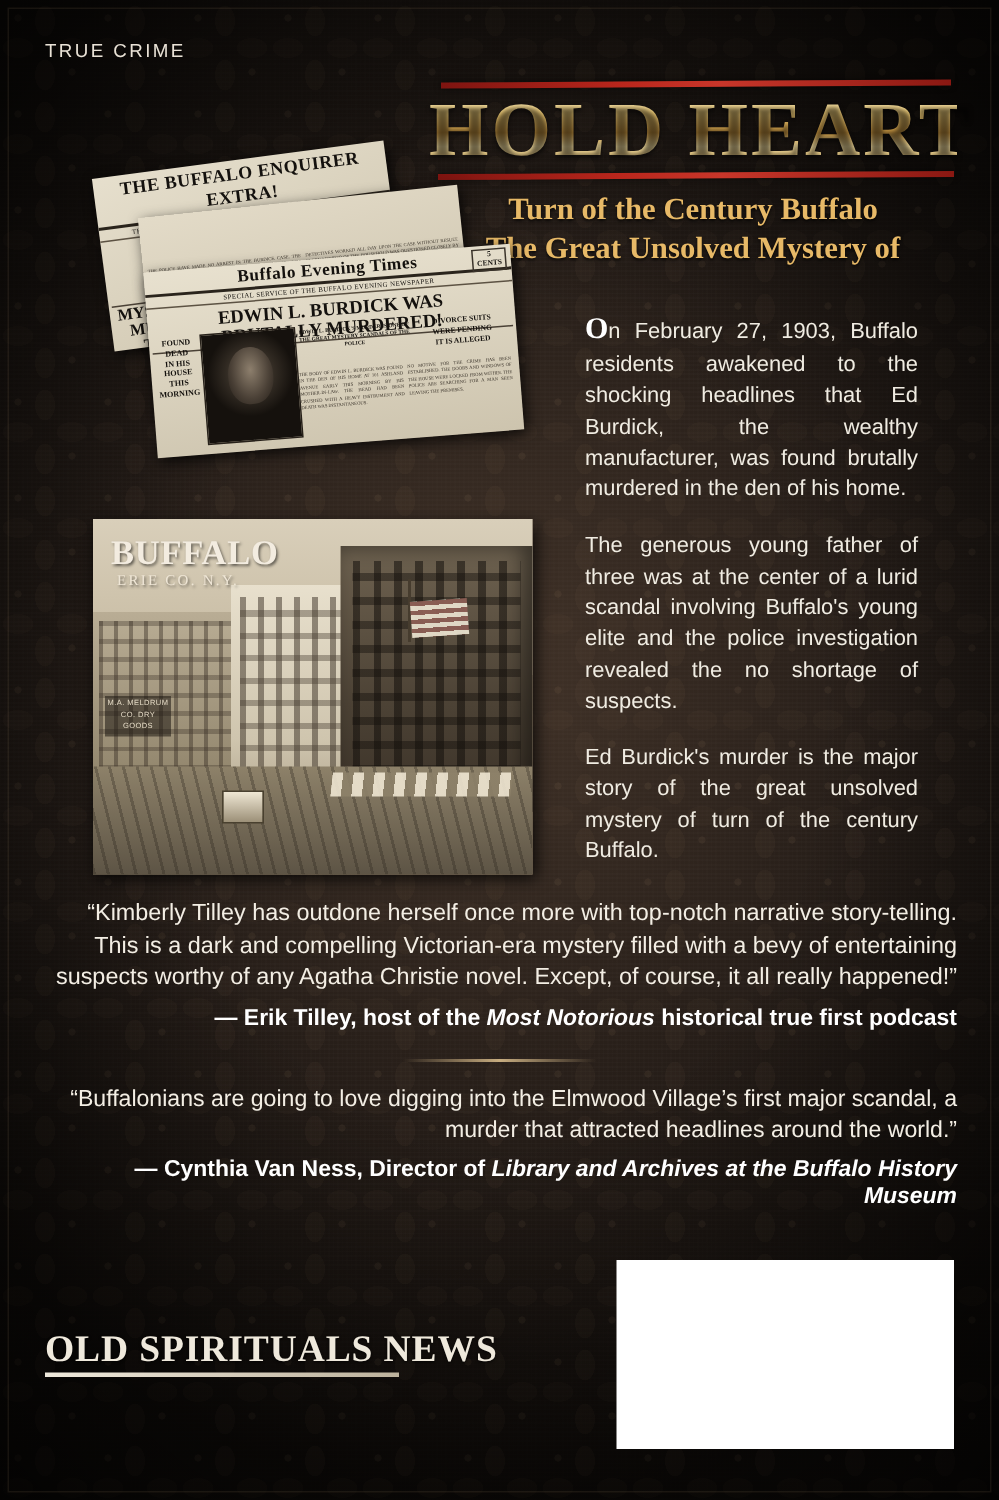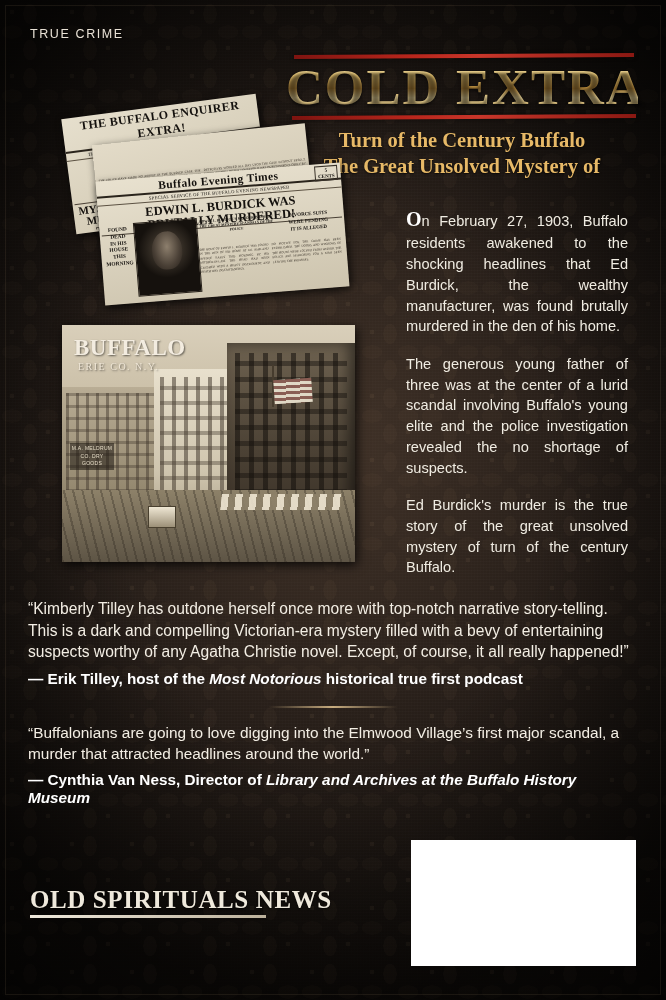--- a/index.html
+++ b/index.html
@@ -101,21 +101,21 @@
     font-weight: bold;
     font-size: 20.5px;
     line-height: 1.28;
     color: #e7b967;
     text-shadow: 0 1px 2px rgba(0,0,0,0.7);
   }
 
   
   .copy {
     position: absolute;
-    left: 406px;
+    left: 390px;
     top: 205px;
     width: 222px;
     color: #f0ece2;
     font-size: 14.6px;
     line-height: 1.42;
     text-align: justify;
   }
   .copy p { margin: 0 0 17px 0; }
   .dropcap {
     font-family: "Liberation Serif", serif;
@@ -213,21 +213,21 @@
     border: 1px solid #3a332a;
     padding: 1px 2px;
     line-height: 1.1;
     text-align: center;
   }
 
   
   .cityphoto {
     position: absolute;
     left: 62px;
-    top: 325px;
+    top: 346px;
     width: 293px;
     height: 237px;
     background: linear-gradient(180deg, #cfc4ad 0%, #b3a78e 45%, #8d8168 100%);
     box-shadow: 2px 3px 10px rgba(0,0,0,0.8);
     overflow: hidden;
   }
   .sky {
     position: absolute; left: 0; top: 0; right: 0; height: 104px;
     background: linear-gradient(180deg, #d9cfba 0%, #c4b89f 100%);
   }
@@ -331,21 +331,21 @@
     line-height: 1.5;
     letter-spacing: 0.3px;
   }
 
   
   .blurbs {
     position: absolute;
     left: 28px;
     top: 598px;
     width: 610px;
-    text-align: left;
+    text-align: right;
   }
   .quote {
     color: #f3eee4;
     font-size: 15.6px;
     line-height: 1.38;
     margin: 0;
   }
   .attrib {
     margin-top: 7px;
     color: #ffffff;
@@ -402,21 +402,21 @@
 
 <div class="page">
   <div class="damask"></div>
   <div class="vignette"></div>
   <div class="edge-frame"></div>
 
   <div class="genre">TRUE CRIME</div>
 
   <div class="title-block">
     <div class="rule-top"></div>
-    <div class="book-title">COLD EXTRA</div>
+    <div class="book-title">HOLD HEART</div>
     <div class="rule-bot"></div>
     <div class="subtitle">
       <div>Turn of the Century Buffalo</div>
       <div>The Great Unsolved Mystery of</div>
     </div>
   </div>
 
   <div class="news">
 
     <div class="clip clip-a">
@@ -500,21 +500,21 @@
     <div class="awning"></div>
     <div class="trolley"></div>
     <div class="buffalo-cap">BUFFALO</div>
     <div class="buffalo-sub">ERIE CO. N.Y.</div>
     <div class="sign-left">M.A. MELDRUM CO. DRY GOODS</div>
   </div>
 
   <div class="copy">
     <p><span class="dropcap">O</span><span>n February 27, 1903, Buffalo residents awakened to the shocking headlines that Ed Burdick, the wealthy manufacturer, was found brutally murdered in the den of his home.</span></p>
     <p>The generous young father of three was at the center of a lurid scandal involving Buffalo's young elite and the police investigation revealed the no shortage of suspects.</p>
-    <p>Ed Burdick's murder is the true story of the great unsolved mystery of turn of the century Buffalo.</p>
+    <p>Ed Burdick's murder is the major story of the great unsolved mystery of turn of the century Buffalo.</p>
   </div>
 
   <div class="blurbs">
     <p class="quote">“Kimberly Tilley has outdone herself once more with top-notch narrative story-telling. This is a dark and compelling Victorian-era mystery filled with a bevy of entertaining suspects worthy of any Agatha Christie novel. Except, of course, it all really happened!”</p>
     <div class="attrib">
       <span>— Erik Tilley, host of the </span><em>Most Notorious</em><span> historical true first podcast</span>
     </div>
 
     <div class="divider"></div>
 

